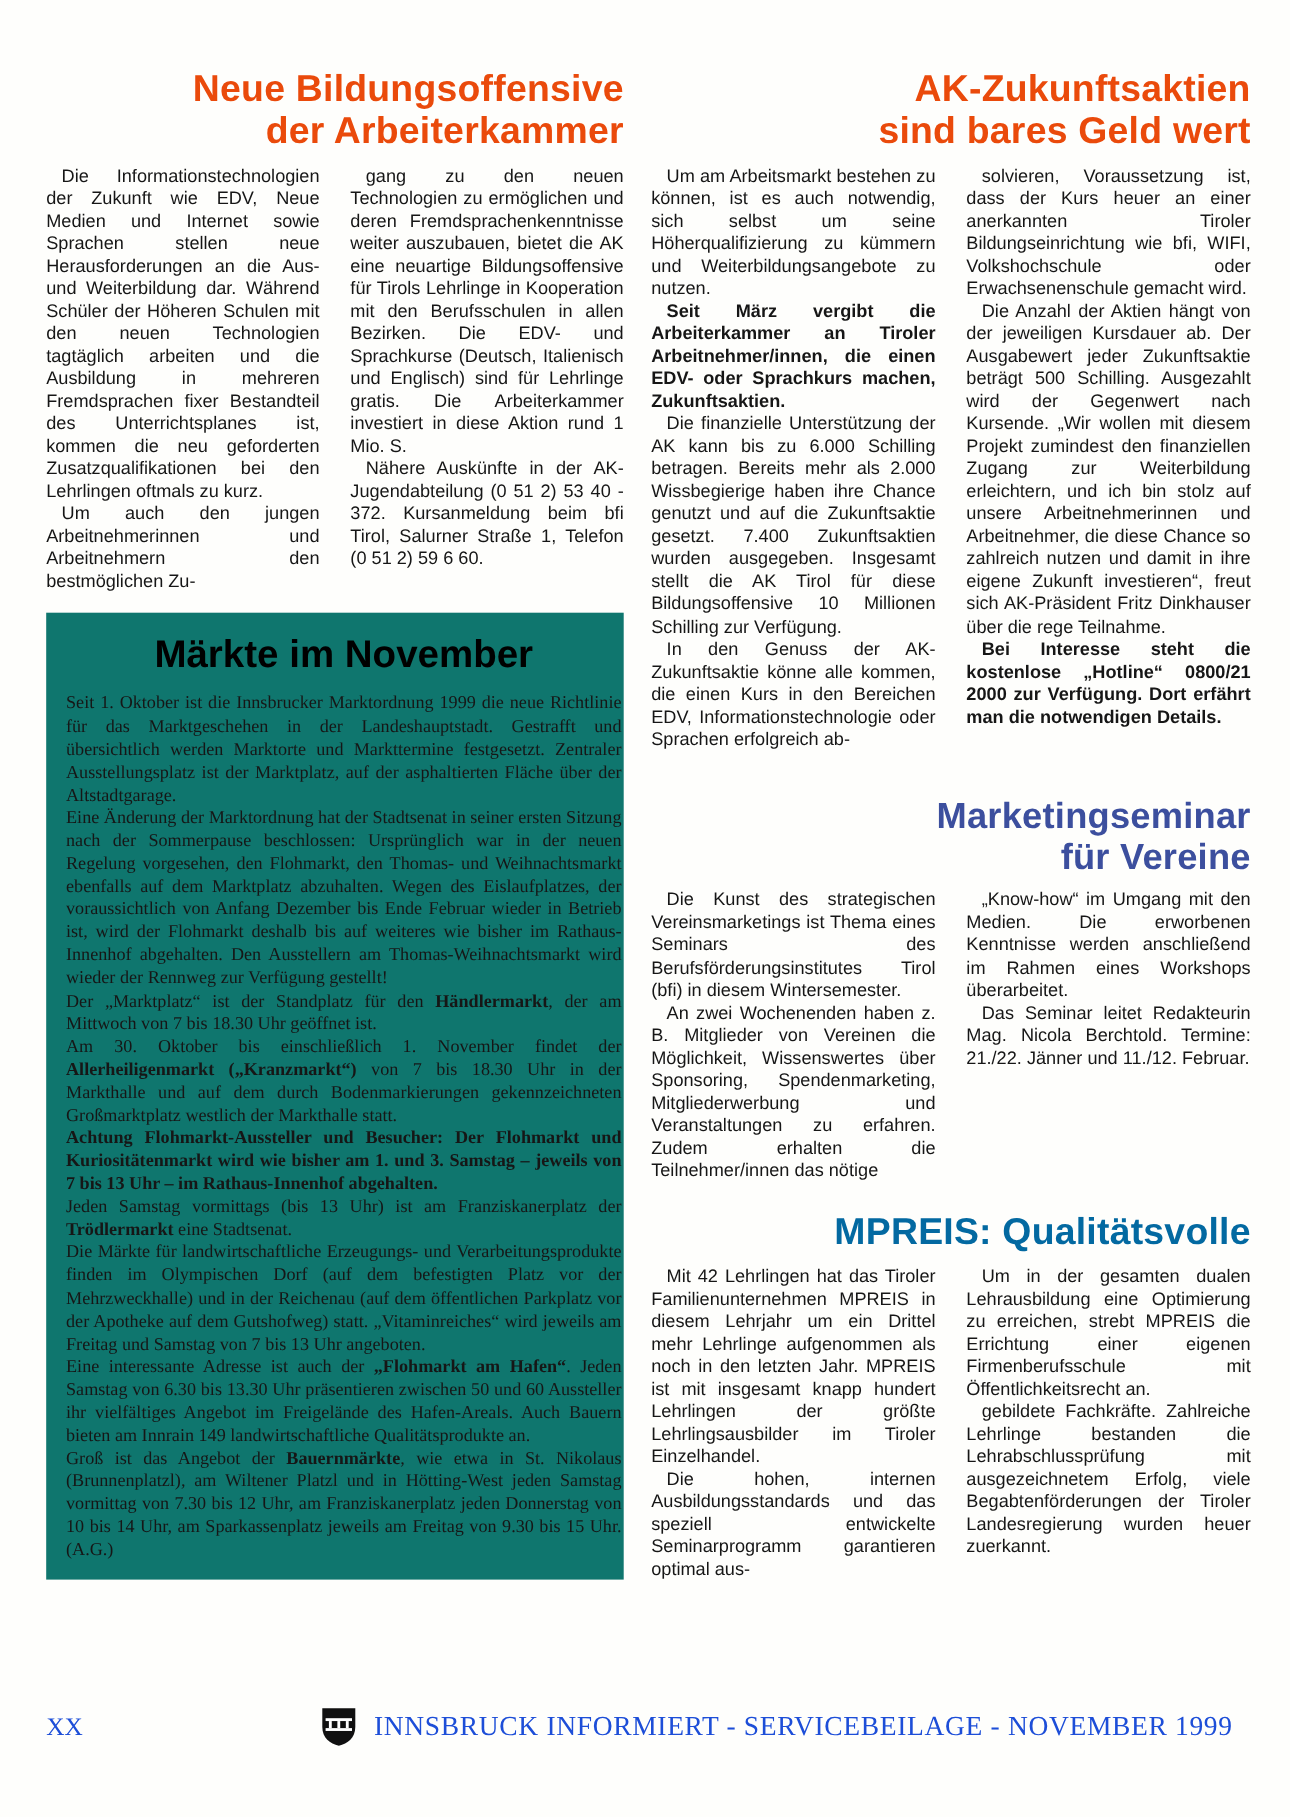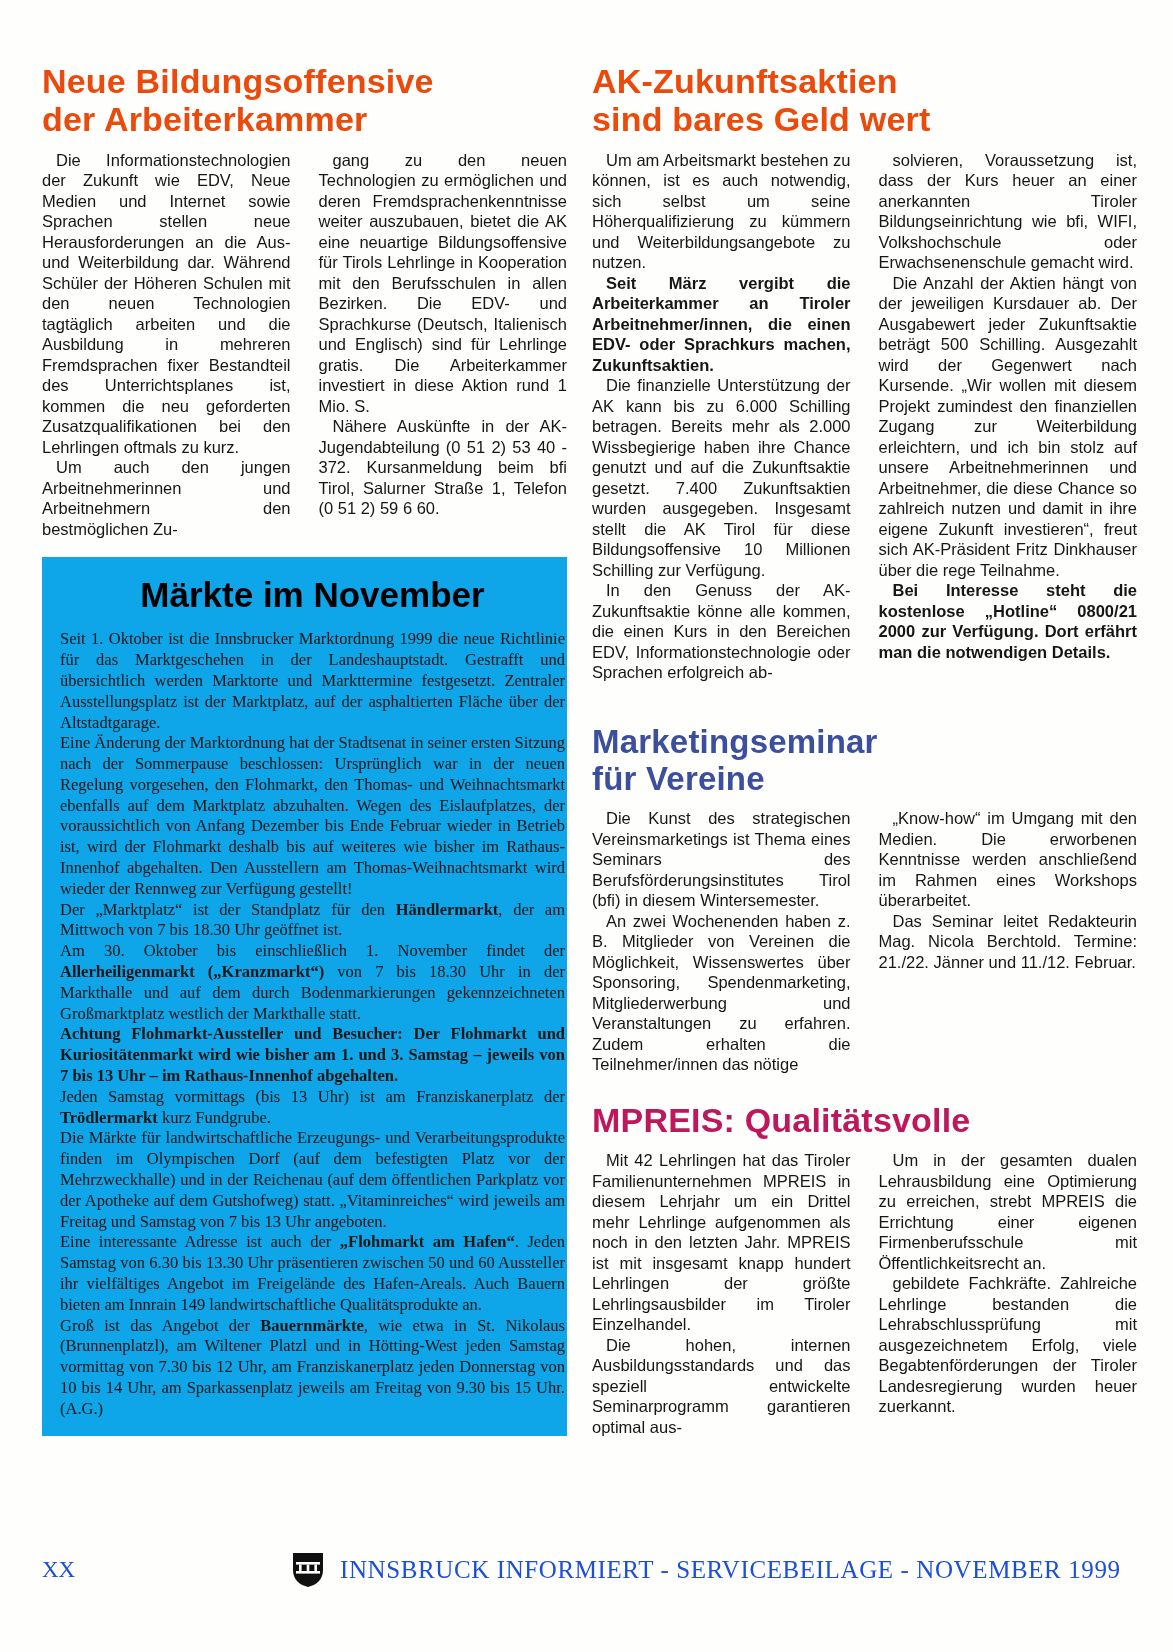--- a/index.html
+++ b/index.html
@@ -9,33 +9,33 @@
     font-family:"Liberation Sans","DejaVu Sans",sans-serif;
     color:#161616;
   }
   .page {
     position:relative; width:1173px; height:1652px;
     background:#fefefc; overflow:hidden;
   }
   .region-left  { position:absolute; left:42px;  top:62px; width:525px; }
   .region-right { position:absolute; left:592px; top:62px; width:545px; }
 
-  .headline { font-weight:bold; text-align:left; line-height:1.13; letter-spacing:0.2px; }
+  .headline { font-weight:bold; text-align:right; line-height:1.13; letter-spacing:0.2px; }
   .headline .hl-line { display:block; }
   .headline.red  { color:#ea4a0b; font-size:34px; }
   .headline.blue { color:#3c4f9e; font-size:33px; }
-  .headline.black{ color:#be185d; font-size:34px; }
+  .headline.black{ color:#0369a1; font-size:34px; }
 
   .cols { display:flex; gap:28px; margin-top:11px; }
   .col  { flex:1; text-align:justify; font-size:16.5px; line-height:20.5px;
           hyphens:auto; -webkit-hyphens:auto; overflow-wrap:break-word; }
   .col p { margin:0; text-indent:14px; }
   .col p.b { font-weight:bold; }
 
-  .greenbox { background:#0ea5e9; margin-top:18px; padding:14px 2px 16px 18px; }
+  .greenbox { background:#0f766e; margin-top:18px; padding:14px 2px 16px 18px; }
   .box-title { font-size:35px; font-weight:bold; color:#000; text-align:center;
                margin:4px 0 14px 0; }
   .box-text { text-align:justify; font-size:16.5px; line-height:20.8px;
               hyphens:auto; -webkit-hyphens:auto; overflow-wrap:break-word;font-family:Liberation Serif, serif; }
   .box-text p { margin:0; }
   .box-text b { font-weight:bold; }
 
   .section-gap-1 { margin-top:40px; }
   .section-gap-2 { margin-top:26px; }
 
@@ -73,21 +73,21 @@
     </section>
 
     <section class="greenbox">
       <h2 class="box-title">Märkte im November</h2>
       <div class="box-text">
         <p>Seit 1. Oktober ist die Innsbrucker Marktordnung 1999 die neue Richtlinie für das Marktgeschehen in der Landeshauptstadt. Gestrafft und übersichtlich werden Marktorte und Markttermine festgesetzt. Zentraler Ausstellungsplatz ist der Marktplatz, auf der asphaltierten Fläche über der Altstadtgarage.</p>
         <p>Eine Änderung der Marktordnung hat der Stadtsenat in seiner ersten Sitzung nach der Sommerpause beschlossen: Ursprünglich war in der neuen Regelung vorgesehen, den Flohmarkt, den Thomas- und Weihnachtsmarkt ebenfalls auf dem Marktplatz abzuhalten. Wegen des Eislaufplatzes, der voraussichtlich von Anfang Dezember bis Ende Februar wieder in Betrieb ist, wird der Flohmarkt deshalb bis auf weiteres wie bisher im Rathaus-Innenhof abgehalten. Den Ausstellern am Thomas-Weihnachtsmarkt wird wieder der Rennweg zur Verfügung gestellt!</p>
         <p><span>Der „Marktplatz“ ist der Standplatz für den </span><b>Händlermarkt</b><span>, der am Mittwoch von 7 bis 18.30 Uhr geöffnet ist.</span></p>
         <p><span>Am 30. Oktober bis einschließlich 1. November findet der </span><b>Allerheiligenmarkt („Kranzmarkt“)</b><span> von 7 bis 18.30 Uhr in der Markthalle und auf dem durch Bodenmarkierungen gekennzeichneten Großmarktplatz westlich der Markthalle statt.</span></p>
         <p><b>Achtung Flohmarkt-Aussteller und Besucher: Der Flohmarkt und Kuriositätenmarkt wird wie bisher am 1. und 3. Samstag – jeweils von 7 bis 13 Uhr – im Rathaus-Innenhof abgehalten.</b></p>
-        <p><span>Jeden Samstag vormittags (bis 13 Uhr) ist am Franziskanerplatz der </span><b>Trödlermarkt</b><span> kurz Fundgrube.</span></p>
+        <p><span>Jeden Samstag vormittags (bis 13 Uhr) ist am Franziskanerplatz der </span><b>Trödlermarkt</b><span> eine Stadtsenat.</span></p>
         <p>Die Märkte für landwirtschaftliche Erzeugungs- und Verarbeitungsprodukte finden im Olympischen Dorf (auf dem befestigten Platz vor der Mehrzweckhalle) und in der Reichenau (auf dem öffentlichen Parkplatz vor der Apotheke auf dem Gutshofweg) statt. „Vitaminreiches“ wird jeweils am Freitag und Samstag von 7 bis 13 Uhr angeboten.</p>
         <p><span>Eine interessante Adresse ist auch der </span><b>„Flohmarkt am Hafen“</b><span>. Jeden Samstag von 6.30 bis 13.30 Uhr präsentieren zwischen 50 und 60 Aussteller ihr vielfältiges Angebot im Freigelände des Hafen-Areals. Auch Bauern bieten am Innrain 149 landwirtschaftliche Qualitätsprodukte an.</span></p>
         <p><span>Groß ist das Angebot der </span><b>Bauernmärkte</b><span>, wie etwa in St. Nikolaus (Brunnenplatzl), am Wiltener Platzl und in Hötting-West jeden Samstag vormittag von 7.30 bis 12 Uhr, am Franziskanerplatz jeden Donnerstag von 10 bis 14 Uhr, am Sparkassenplatz jeweils am Freitag von 9.30 bis 15 Uhr.  (A.G.)</span></p>
       </div>
     </section>
 
   </div>
 
   <div class="region-right">
 

